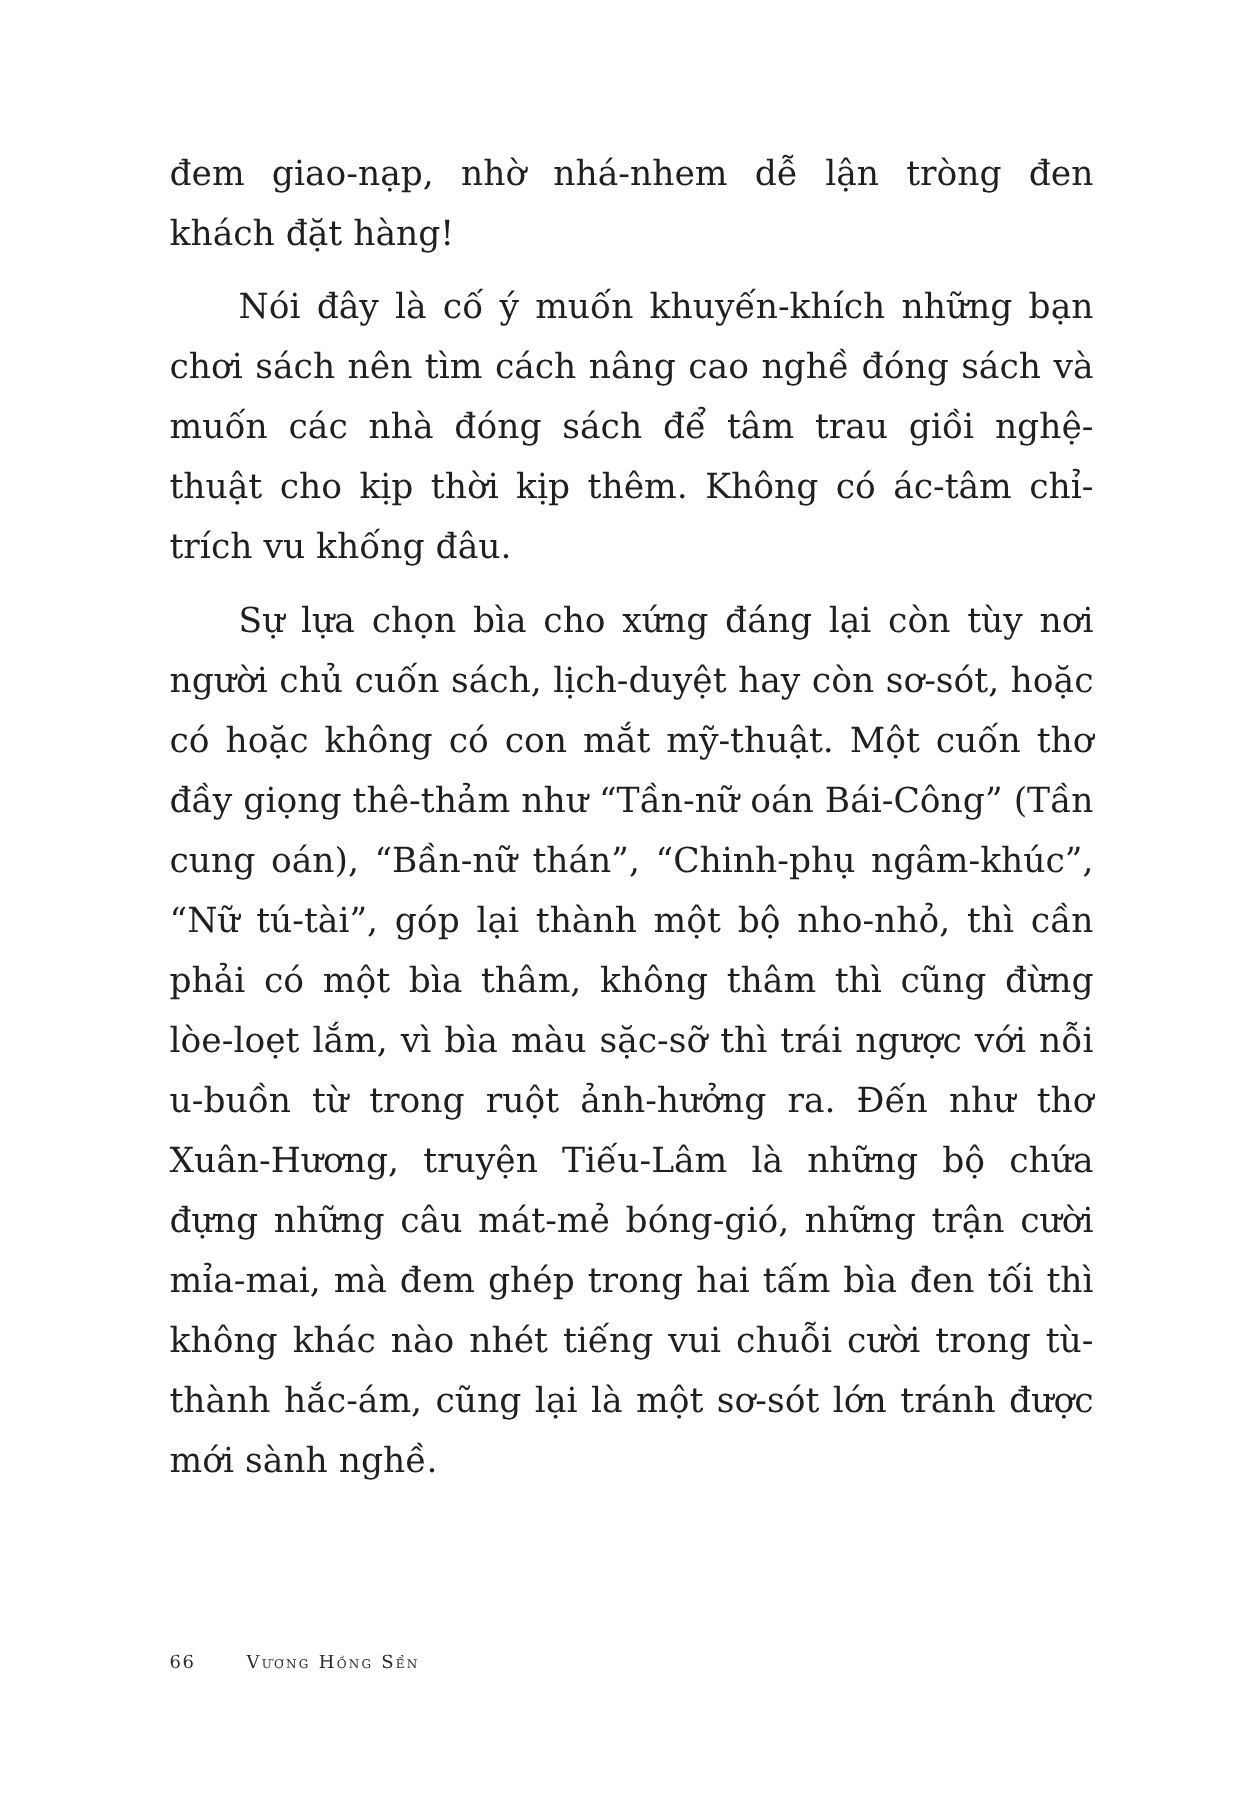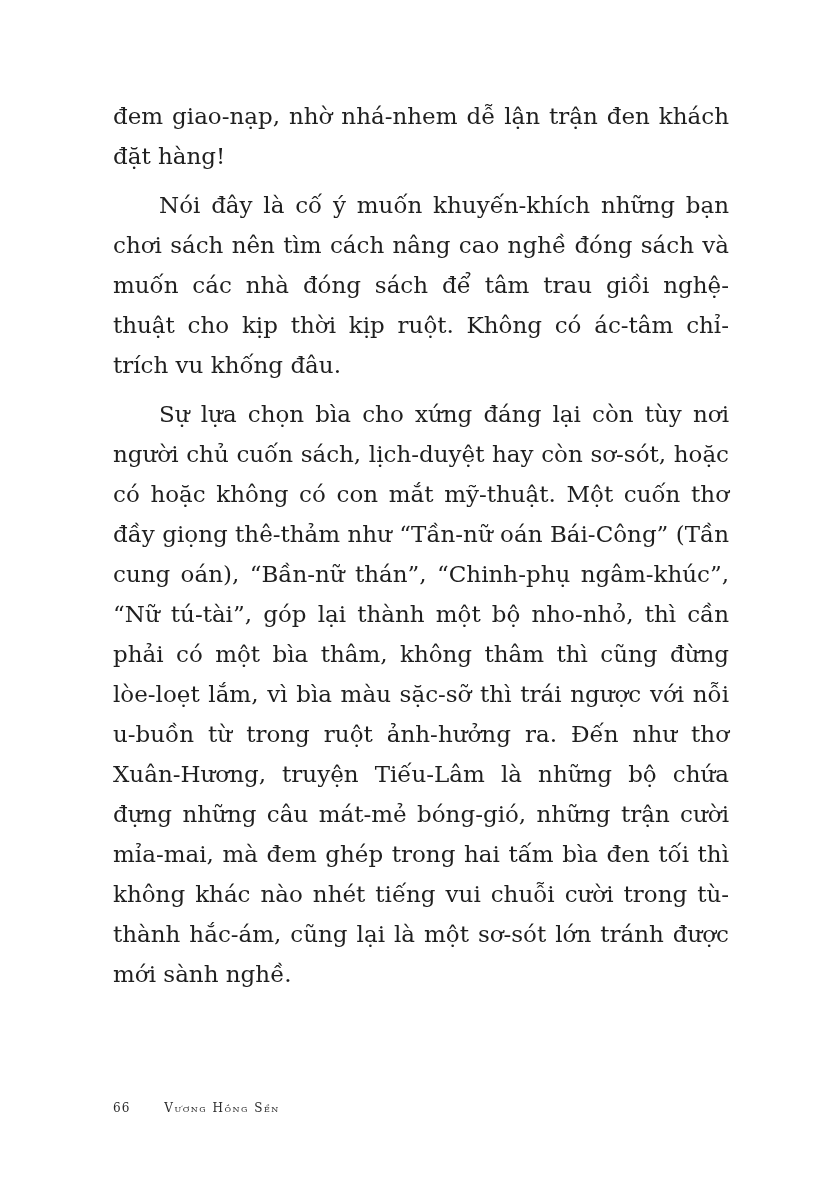--- a/index.html
+++ b/index.html
@@ -51,22 +51,22 @@
     font-variant: small-caps;
     letter-spacing: 1.5px;
   }
 </style>
 </head>
 <body>
 
 <div class="page">
 
   <div class="content">
-    <p class="no-indent">đem giao-nạp, nhờ nhá-nhem dễ lận trận đen khách đặt hàng!</p>
-    <p>Nói đây là cố ý muốn khuyến-khích những bạn chơi sách nên tìm cách nâng cao nghề đóng sách và muốn các nhà đóng sách để tâm trau giồi nghệ-thuật cho kịp thời kịp ruột. Không có ác-tâm chỉ-trích vu khống đâu.</p>
+    <p class="no-indent">đem giao-nạp, nhờ nhá-nhem dễ lận tròng đen khách đặt hàng!</p>
+    <p>Nói đây là cố ý muốn khuyến-khích những bạn chơi sách nên tìm cách nâng cao nghề đóng sách và muốn các nhà đóng sách để tâm trau giồi nghệ-thuật cho kịp thời kịp thêm. Không có ác-tâm chỉ-trích vu khống đâu.</p>
     <p>Sự lựa chọn bìa cho xứng đáng lại còn tùy nơi người chủ cuốn sách, lịch-duyệt hay còn sơ-sót, hoặc có hoặc không có con mắt mỹ-thuật. Một cuốn thơ đầy giọng thê-thảm như “Tần-nữ oán Bái-Công” (Tần cung oán), “Bần-nữ thán”, “Chinh-phụ ngâm-khúc”, “Nữ tú-tài”, góp lại thành một bộ nho-nhỏ, thì cần phải có một bìa thâm, không thâm thì cũng đừng lòe-loẹt lắm, vì bìa màu sặc-sỡ thì trái ngược với nỗi u-buồn từ trong ruột ảnh-hưởng ra. Đến như thơ Xuân-Hương, truyện Tiếu-Lâm là những bộ chứa đựng những câu mát-mẻ bóng-gió, những trận cười mỉa-mai, mà đem ghép trong hai tấm bìa đen tối thì không khác nào nhét tiếng vui chuỗi cười trong tù-thành hắc-ám, cũng lại là một sơ-sót lớn tránh được mới sành nghề.</p>
   </div>
 
   <div class="footer">
     <span class="page-number">66</span>
     <span class="author">Vương Hồng Sển</span>
   </div>
 
 </div>
 

